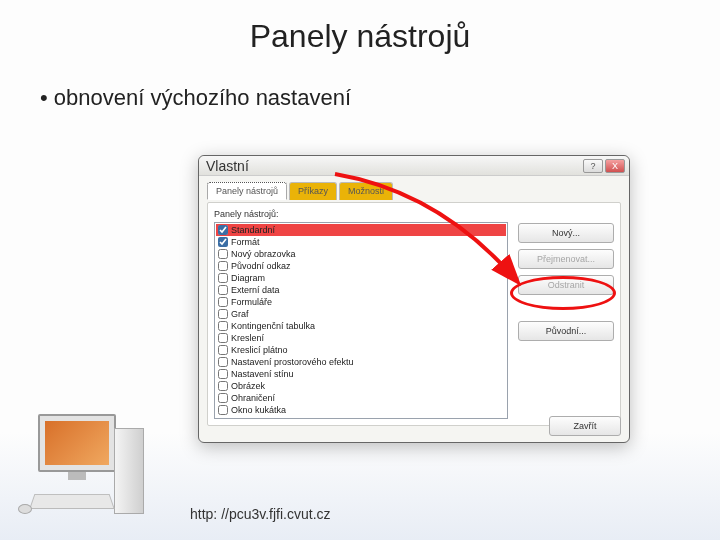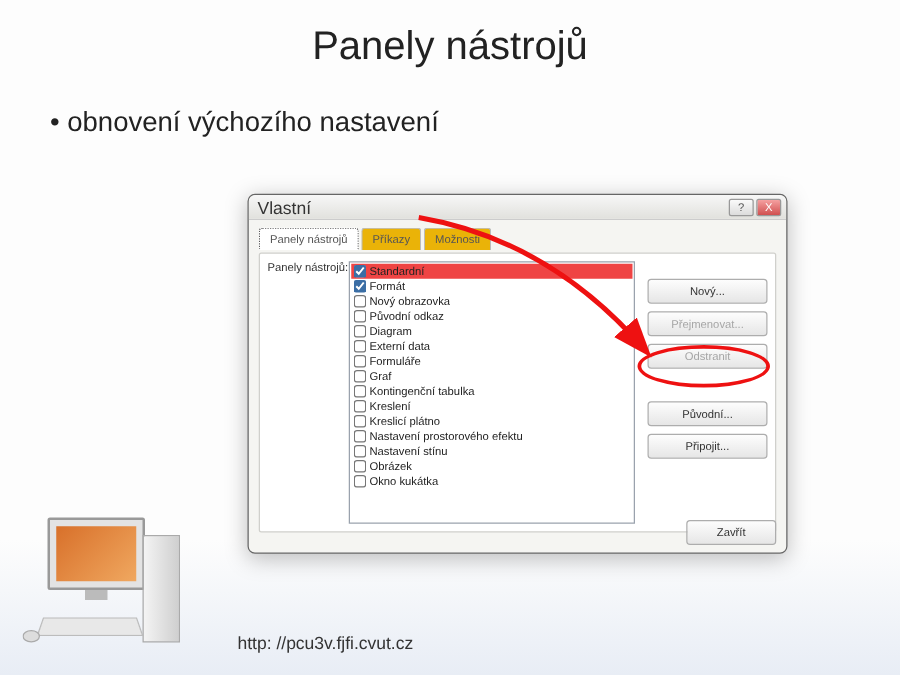--- a/index.html
+++ b/index.html
@@ -87,21 +87,21 @@
   .panel-area {
     margin: 2px 8px 0 8px;
     border: 1px solid #d0d0cc;
     border-radius: 2px;
     background:#fff;
     height: 224px;
     padding: 6px 6px;
     display:flex;
     gap: 10px;
   }
-  .left-col { flex:1; display:flex; flex-direction:row; }
+  .left-col { flex:1; display:flex; flex-direction:column; }
   .label-small { font-size:9px; color:#333; margin-bottom:3px; }
   .listbox {
     flex:1;
     border: 1px solid #9aa2ad;
     background:#fff;
     overflow:hidden;
     padding:1px;
     line-height: 12px;
   }
   .listrow {
@@ -272,31 +272,34 @@
         <div class="listrow">
             <input type="checkbox" style="">
             <span>Nastavení stínu</span>
           </div>
         <div class="listrow">
             <input type="checkbox" style="">
             <span>Obrázek</span>
           </div>
         <div class="listrow">
             <input type="checkbox" style="">
+            <span>Ohraničení</span>
+          </div>
+        <div class="listrow">
+            <input type="checkbox" style="">
             <span>Okno kukátka</span>
           </div>
       </div>
     </div>
     <div class="right-col">
       <div class="dlg-btn">Nový...</div>
       <div class="dlg-btn disabled">Přejmenovat...</div>
       <div class="dlg-btn disabled">Odstranit</div>
       <div style="height:14px"></div>
       <div class="dlg-btn">Původní...</div>
-      <div class="dlg-btn">Připojit...</div>
     </div>
   </div>
   <div class="bottom-bar">
     <div class="dlg-btn">Zavřít</div>
   </div>
 </div>
 
 <svg class="arrow-svg">
   <defs>
     <marker id="ah" markerWidth="10" markerHeight="10" refX="6" refY="3" orient="auto">

